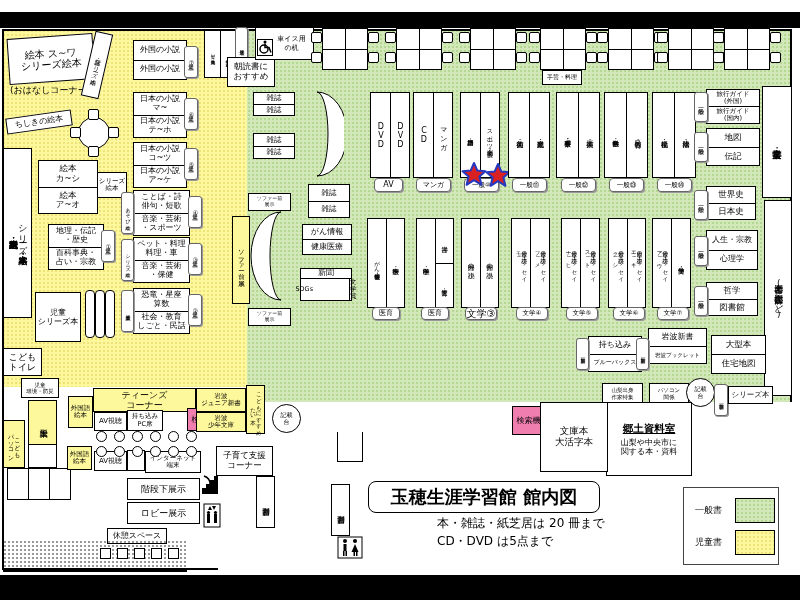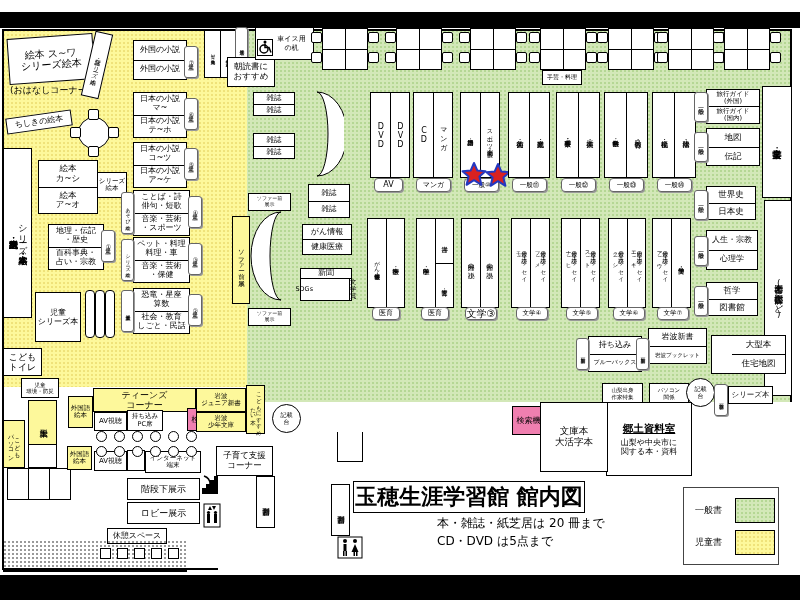--- a/index.html
+++ b/index.html
@@ -418,21 +418,21 @@
   <div class="box" style="left:588px;top:336px;width:52px;height:34px;">
     <div class="row" style="font-size:8px;">持ち込み</div>
     <div class="row" style="font-size:6px;">ブルーバックス</div>
   </div>
   <div class="vtag" style="left:576px;top:338px;width:11px;height:30px;font-size:5px;">一般新書</div>
   <div class="box" style="left:648px;top:328px;width:57px;height:34px;">
     <div class="row" style="font-size:8px;">岩波新書</div>
     <div class="row" style="font-size:5.5px;">岩波ブックレット</div>
   </div>
   <div class="vtag" style="left:636px;top:338px;width:11px;height:30px;font-size:5px;">一般新書</div>
-  <div class="box" style="left:711px;top:335px;width:53px;height:37px;font-size:8.5px;padding-left:20px;">
+  <div class="box" style="left:711px;top:335px;width:53px;height:37px;font-size:8.5px;">
     <div class="row">大型本</div>
     <div class="row">住宅地図</div>
   </div>
 
   <div class="box pre cbox" style="left:602px;top:383px;width:39px;height:19px;font-size:5.5px;">山梨出身
 作家特集</div>
   <div class="box pre cbox" style="left:649px;top:383px;width:38px;height:19px;font-size:5.5px;">パソコン
 関係</div>
   <div class="circle" style="left:686px;top:378px;width:27px;height:27px;font-size:6px;">記載
 台</div>
@@ -440,21 +440,21 @@
   <div class="box cbox" style="left:728px;top:386px;width:43px;height:16px;font-size:7.5px;">シリーズ本</div>
 
   <div class="box" style="left:606px;top:402px;width:80px;height:68px;border-width:1.5px;padding:2px;">
     <div class="underline" style="font-size:10.5px;">郷土資料室</div>
     <div class="pre" style="font-size:8px;margin-top:4px;">山梨や中央市に
 関する本・資料</div>
   </div>
   <div class="box pre cbox" style="left:540px;top:402px;width:66px;height:68px;font-size:9.5px;border-width:1.5px;">文庫本
 大活字本</div>
 
-  <div class="title-box" style="left:353px;top:481px;width:230px;height:30px;font-size:22px;">玉穂生涯学習館 館内図</div>
+  <div class="title-box" style="left:368px;top:481px;width:230px;height:30px;font-size:18px;border-radius:8px;">玉穂生涯学習館 館内図</div>
   <div class="note" style="left:437px;top:515px;font-size:12px;">本・雑誌・紙芝居は 20 冊まで</div>
   <div class="note" style="left:437px;top:533px;font-size:12px;">CD・DVD は5点まで</div>
 
   <div class="legend" style="left:683px;top:487px;width:94px;height:76px;"></div>
   <div class="abs" style="left:695px;top:504px;font-size:9px;">一般書</div>
   <div class="swatch bg-green" style="left:735px;top:498px;width:38px;height:23px;"></div>
   <div class="abs" style="left:695px;top:536px;font-size:9px;">児童書</div>
   <div class="swatch bg-yellow" style="left:735px;top:530px;width:38px;height:23px;"></div>
 
 <div class="table" style="left: 322px; top: 28px; width: 44px; height: 40px;"></div>

